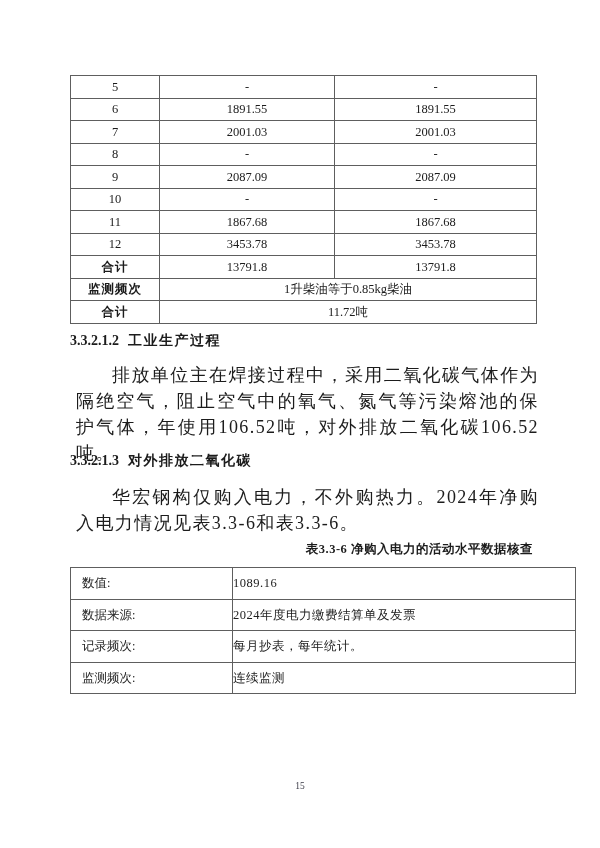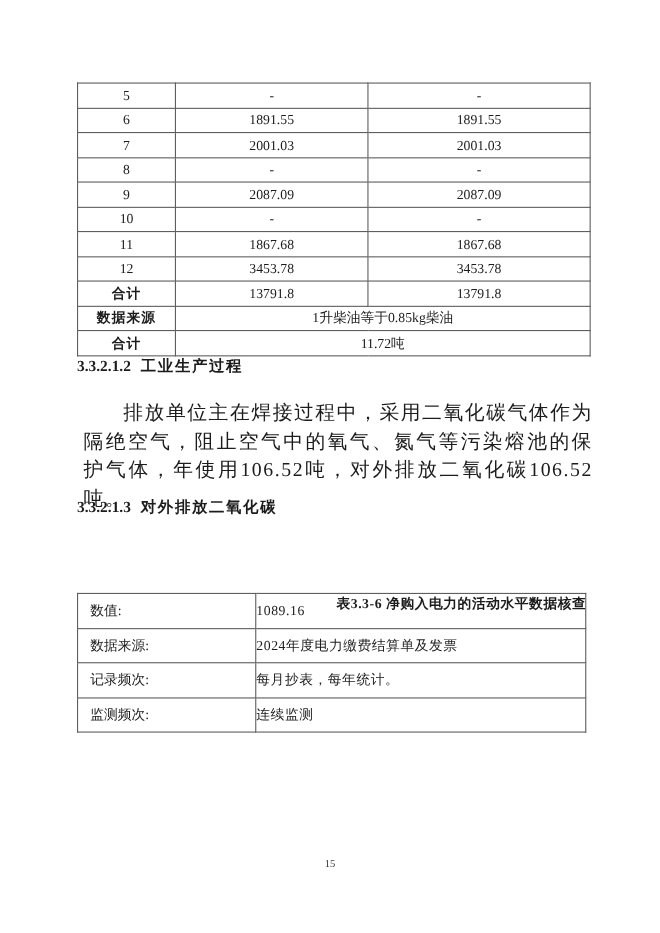--- a/index.html
+++ b/index.html
@@ -72,22 +72,22 @@
     left: 70px;
     width: 463px;
     text-align: right;
     font-size: 12.5px;
     font-weight: bold;
     letter-spacing: 0.5px;
   }
   
   .t2 {
     left: 70px;
-    top: 539px;
-    width: 463px;
+    top: 567px;
+    width: 506px;
   }
   .t2 td {
     border: 1px solid #5e5e5e;
     font-size: 12.5px;
     height: 30.5px;
     vertical-align: middle;
     padding: 0;
     line-height: 1;
     text-align: left;
   }
@@ -155,38 +155,39 @@
         <td class="w1">12</td>
         <td class="w2">3453.78</td>
         <td class="w3">3453.78</td>
       </tr>
       <tr>
         <td class="w1 lbl">合计</td>
         <td class="w2">13791.8</td>
         <td class="w3">13791.8</td>
       </tr>
       <tr>
-        <td class="w1 lbl">数据来源</td>
+        <td class="w1 lbl">监测频次</td>
         <td colspan="2">1升柴油等于0.85kg柴油</td>
       </tr>
       <tr>
         <td class="w1 lbl">合计</td>
         <td colspan="2">11.72吨</td>
       </tr>
     </tbody>
   </table>
 
-  <div class="heading" style="top:324px;">
+  <div class="heading" style="top:332px;">
     <span>3.3.2.1.2</span><span class="h-title">工业生产过程</span>
   </div>
   <div class="para" style="top:362px;">排放单位主在焊接过程中，采用二氧化碳气体作为隔绝空气，阻止空气中的氧气、氮气等污染熔池的保护气体，年使用106.52吨，对外排放二氧化碳106.52吨。</div>
 
   <div class="heading" style="top:452px;">
     <span>3.3.2.1.3</span><span class="h-title">对外排放二氧化碳</span>
   </div>
+  <div class="para" style="top:484px;">华宏钢构仅购入电力，不外购热力。2024年净购入电力情况见表3.3-6和表3.3-6。</div>
 
   <div class="caption" style="top:541px;">表3.3-6 净购入电力的活动水平数据核查</div>
 
   <table class="t2">
     <tbody>
       <tr>
         <td class="lab">数值:</td>
         <td class="val">1089.16</td>
       </tr>
       <tr>

